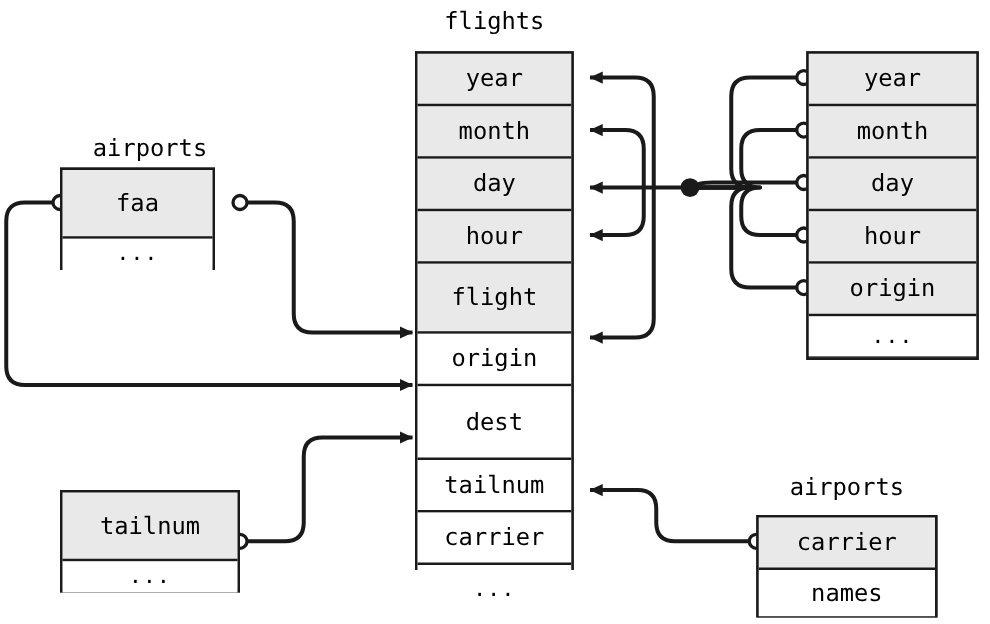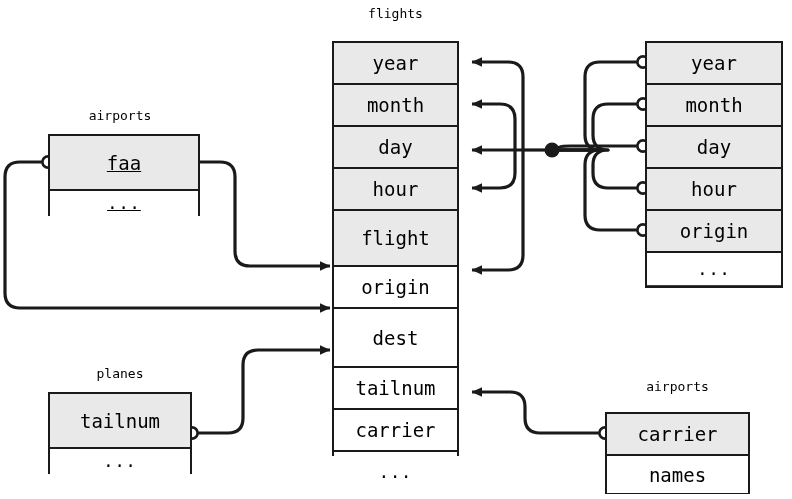--- a/index.html
+++ b/index.html
@@ -17,21 +17,21 @@
   }
   #wires {
     position: absolute;
     left: 0;
     top: 0;
     width: 792px;
     height: 499px;
   }
   .table-title {
     position: absolute;
-    font-size: 13px;
+    font-size: 19px;
     color: #000000;
     text-align: center;
     white-space: nowrap;
     letter-spacing: 0px;
   }
   .entity {
     position: absolute;
     box-sizing: border-box;
     border: 2.5px solid #1a1a1a;
     background: #404040;
@@ -113,26 +113,25 @@
       <path d="M196,433 H228 Q243,433 243,418 V365 Q243,350 258,350 H330" marker-end="url(#arrow)"></path>
       <circle cx="192" cy="433" r="5.6" fill="#ffffff" stroke="#1a1a1a" stroke-width="2.6"></circle>
 
       <path d="M601,433 H540 Q525,433 525,418 V407 Q525,392 510,392 H472" marker-end="url(#arrow)"></path>
       <circle cx="605" cy="433" r="5.6" fill="#ffffff" stroke="#1a1a1a" stroke-width="2.6"></circle>
 
     </g>
   </svg>
 
   <div class="table-title" style="left:48px; top:108px; width:144px;">airports</div>
-  <div class="entity" style="left:48px; top:134px; width:152px; height:82px;text-decoration:underline;">
+  <div class="entity" style="left:48px; top:134px; width:124px; height:82px;">
     <div class="field key" style="height:55px;">faa</div>
     <div class="field ellipsis" style="height:24.5px;">...</div>
   </div>
 
-  <div class="table-title" style="left:48px; top:366px; width:144px;">planes</div>
   <div class="entity" style="left:48px; top:392px; width:144px; height:82px;">
     <div class="field key" style="height:55px;">tailnum</div>
     <div class="field ellipsis" style="height:24.5px;">...</div>
   </div>
 
   <div class="table-title" style="left:332px; top:6px; width:127px;">flights</div>
   <div class="entity" style="left:332px; top:41px; width:127px; height:415px;">
     <div class="field key" style="height:42px;">year</div>
     <div class="field key" style="height:42px;">month</div>
     <div class="field key" style="height:42px;">day</div>

